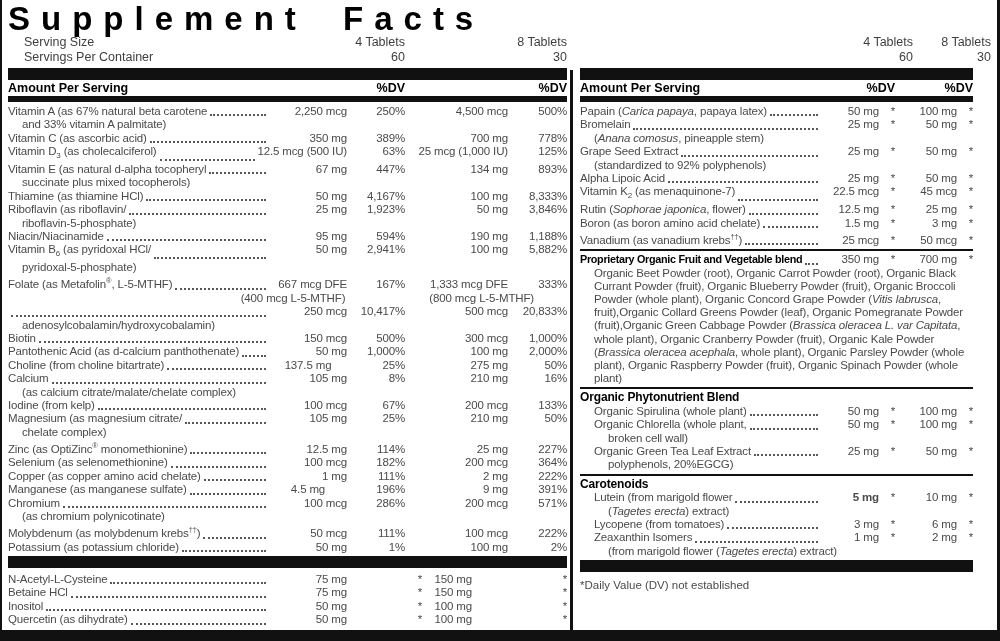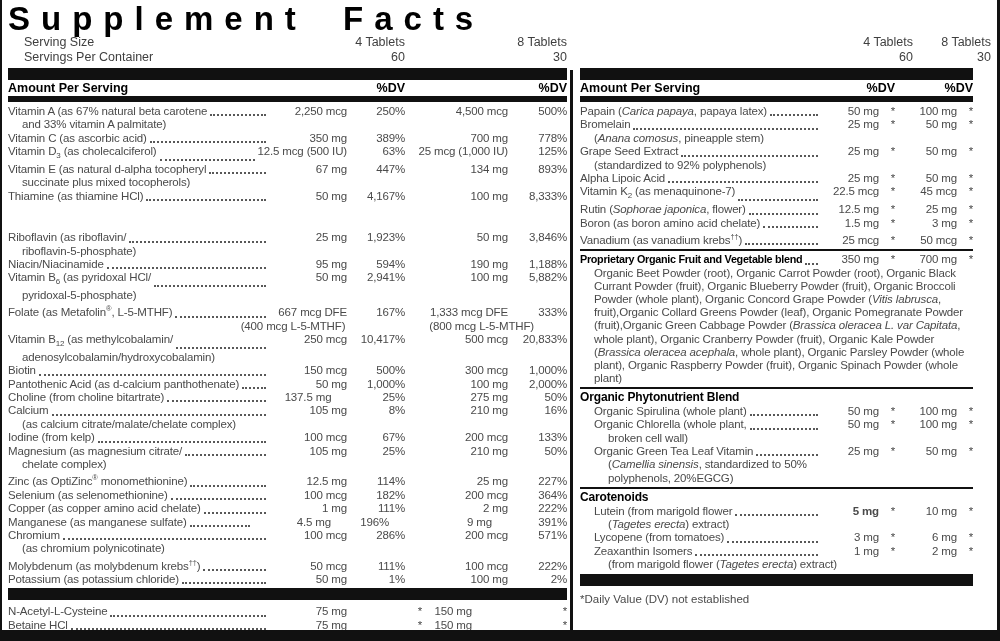--- a/index.html
+++ b/index.html
@@ -168,21 +168,21 @@
             <span class="c" style="min-width: 59px;">
               <span>8,333%</span>
             </span>
           </div>
           <div class="row">
             <span class="nm">Riboflavin (as riboflavin/</span>
             <span class="leader"></span>
             <span class="c" style="min-width: 78px;">
               <span>25 mg</span>
             </span>
-            <span class="c" style="min-width: 58px; margin-top: 28px;">
+            <span class="c" style="min-width: 58px;">
               <span>1,923%</span>
             </span>
             <span class="c" style="min-width: 103px;">
               <span>50 mg</span>
             </span>
             <span class="c" style="min-width: 59px;">
               <span>3,846%</span>
             </span>
           </div>
           <div class="row ind1">
@@ -248,21 +248,20 @@
               <span></span>
             </span>
             <span class="c" style="min-width: 103px;">
               <span class="shift-right">(800 mcg L-5-MTHF)</span>
             </span>
             <span class="c" style="min-width: 59px;">
               <span></span>
             </span>
           </div>
           <div class="row">
-            <span class="nm">Vitamin B<sub>12</sub> (as methylcobalamin/</span>
             <span class="leader"></span>
             <span class="c" style="min-width: 78px;">
               <span>250 mcg</span>
             </span>
             <span class="c" style="min-width: 58px;">
               <span>10,417%</span>
             </span>
             <span class="c" style="min-width: 103px;">
               <span>500 mcg</span>
             </span>
@@ -419,30 +418,30 @@
             <span class="c" style="min-width: 103px;">
               <span>2 mg</span>
             </span>
             <span class="c" style="min-width: 59px;">
               <span>222%</span>
             </span>
           </div>
           <div class="row">
             <span class="nm">Manganese (as manganese sulfate)</span>
             <span class="leader"></span>
-            <span class="c" style="min-width: 78px;">
+            <span class="c" style="min-width: 78px; justify-content: center;">
               <span>4.5 mg</span>
             </span>
             <span class="c" style="min-width: 58px;">
               <span>196%</span>
             </span>
             <span class="c" style="min-width: 103px;">
               <span>9 mg</span>
             </span>
-            <span class="c" style="min-width: 59px; margin-left: 16px;">
+            <span class="c" style="min-width: 59px;">
               <span>391%</span>
             </span>
           </div>
           <div class="row">
             <span class="nm">Chromium</span>
             <span class="leader"></span>
             <span class="c" style="min-width: 78px;">
               <span>100 mcg</span>
             </span>
             <span class="c" style="min-width: 58px;">
@@ -767,37 +766,34 @@
               <span>100 mg</span>
             </span>
             <span class="c" style="min-width: 16px;">
               <span>*</span>
             </span>
           </div>
           <div class="row ind2">
             <span class="nm">broken cell wall)</span>
           </div>
           <div class="row ind1">
-            <span class="nm">Organic Green Tea Leaf Vitamin</span>
+            <span class="nm">Organic Green Tea Leaf Extract</span>
             <span class="leader"></span>
             <span class="c" style="min-width: 58px;">
               <span>25 mg</span>
             </span>
             <span class="c" style="min-width: 16px;">
               <span>*</span>
             </span>
             <span class="c" style="min-width: 62px;">
               <span>50 mg</span>
             </span>
             <span class="c" style="min-width: 16px;">
               <span>*</span>
             </span>
-          </div>
-          <div class="row ind2">
-            <span class="nm">(<i>Camellia sinensis</i>, standardized to 50%</span>
           </div>
           <div class="row ind2">
             <span class="nm">polyphenols, 20%EGCG)</span>
           </div>
           <div class="rule"></div>
           <div class="row heading">Carotenoids</div>
           <div class="row ind1">
             <span class="nm">Lutein (from marigold flower</span>
             <span class="leader"></span>
             <span class="c" style="min-width: 58px; font-weight: bold;">

